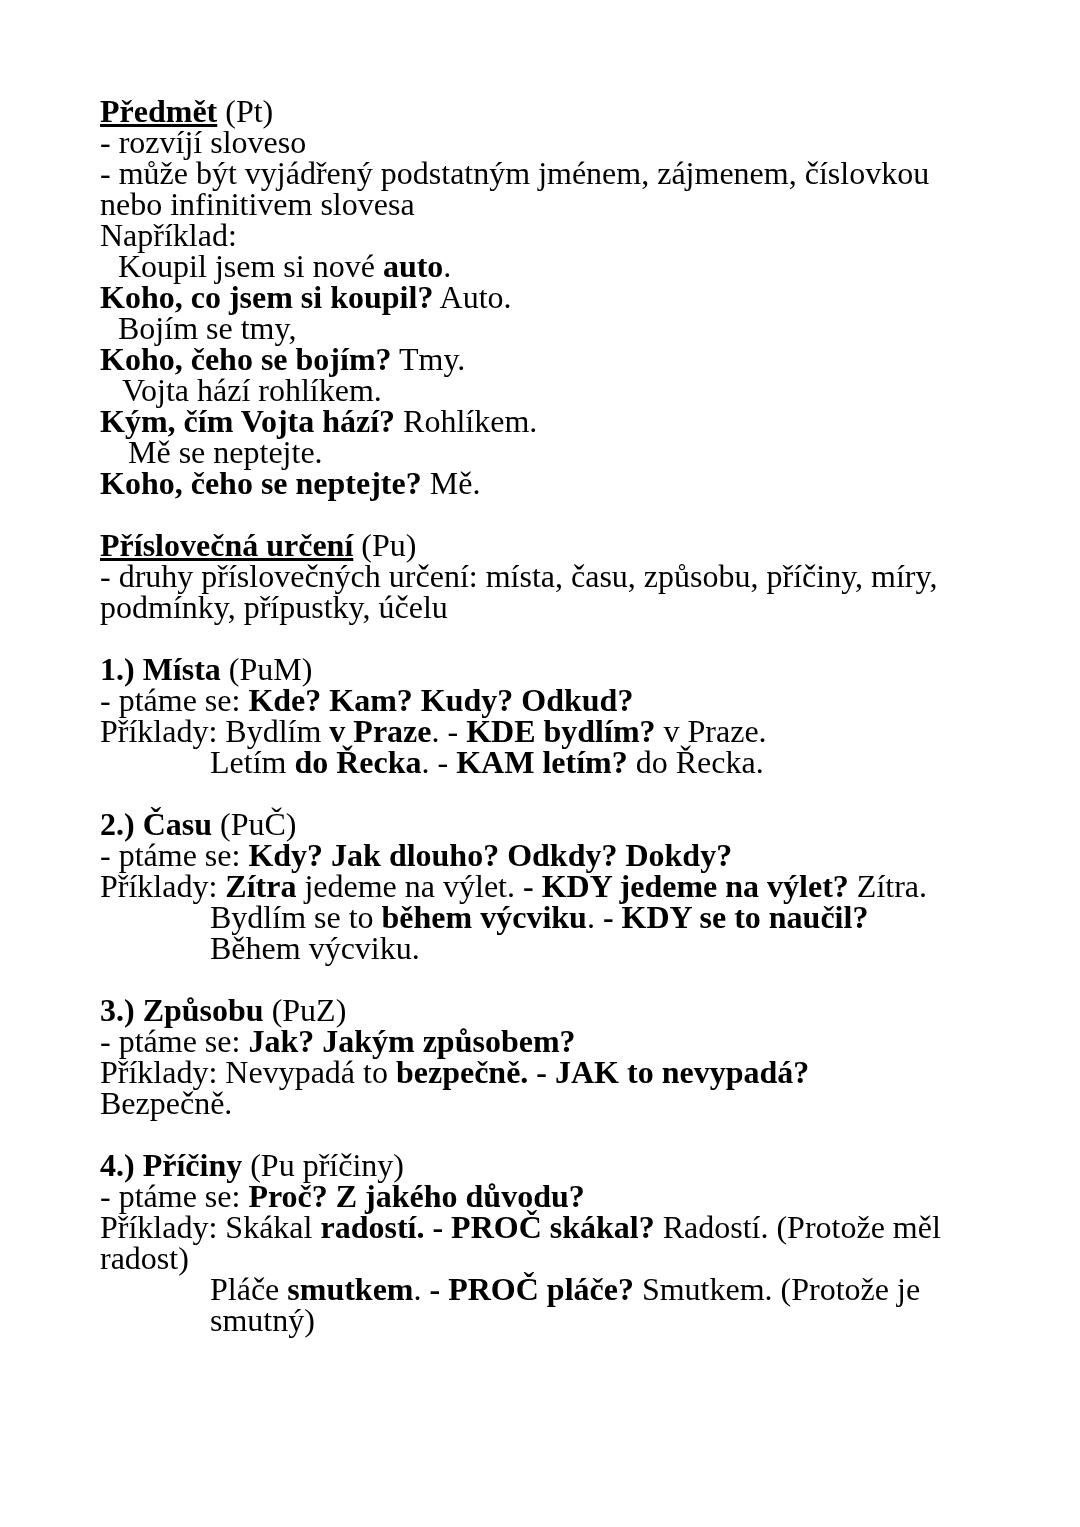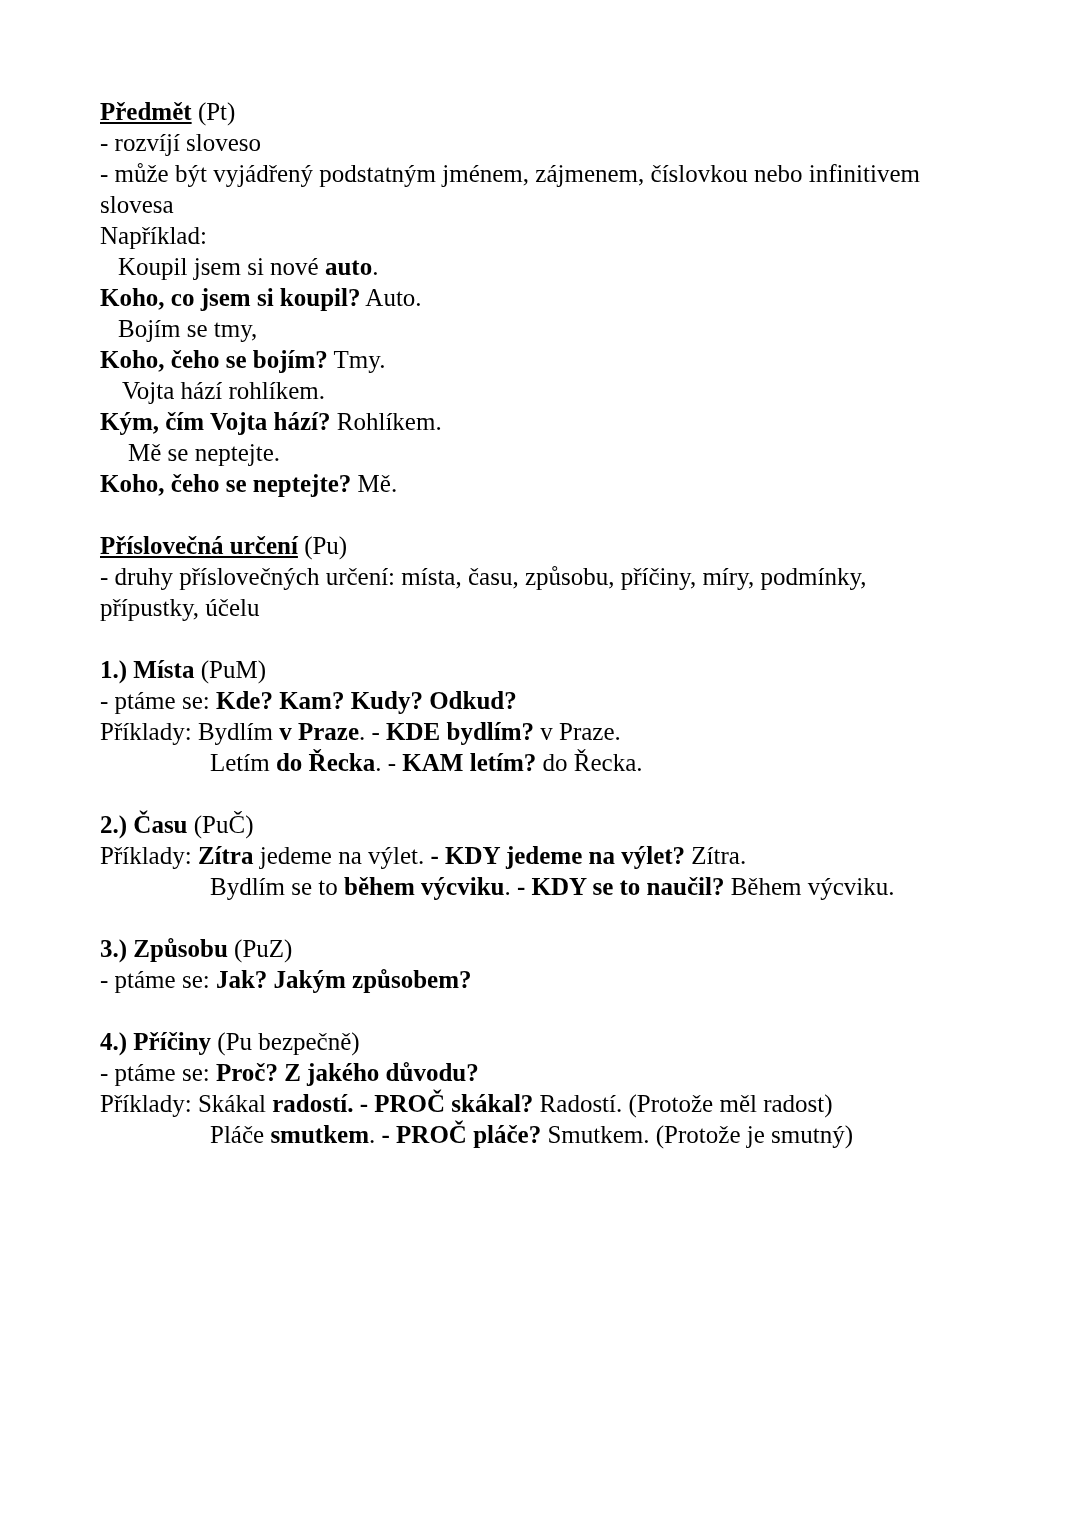--- a/index.html
+++ b/index.html
@@ -18,21 +18,21 @@
   #page {
     position: relative;
     width: 1080px;
     height: 1527px;
     background: #ffffff;
     box-sizing: border-box;
     padding: 96px 100px 0 100px;
   }
   .doc-body {
     width: 848px;
-    font-size: 25px;
+    font-size: 32px;
     line-height: 31px;
   }
   .block { margin: 0; }
   .line {
     margin: 0;
     padding: 0;
     white-space: normal;
   }
   .spacer { height: 31px; }
   .run-b { font-weight: bold; }
@@ -70,29 +70,31 @@
       <div class="spacer"></div>
       <div class="block">
         <div class="line"><span class="run-b">1.) Místa</span><span class="run-r"> (PuM)</span></div>
         <div class="line"><span class="run-r">- ptáme se: </span><span class="run-b">Kde? Kam? Kudy? Odkud?</span></div>
         <div class="line"><span class="run-r">Příklady: Bydlím </span><span class="run-b">v Praze</span><span class="run-r">. - </span><span class="run-b">KDE bydlím?</span><span class="run-r"> v Praze.</span></div>
         <div class="line ind-hang"><span class="run-r">Letím </span><span class="run-b">do Řecka</span><span class="run-r">. - </span><span class="run-b">KAM letím?</span><span class="run-r"> do Řecka.</span></div>
       </div>
       <div class="spacer"></div>
       <div class="block">
         <div class="line"><span class="run-b">2.) Času</span><span class="run-r"> (PuČ)</span></div>
+        <div class="line"><span class="run-r">- ptáme se: </span><span class="run-b">Kdy? Jak dlouho? Odkdy? Dokdy?</span></div>
         <div class="line"><span class="run-r">Příklady: </span><span class="run-b">Zítra</span><span class="run-r"> jedeme na výlet. </span><span class="run-b">- KDY jedeme na výlet?</span><span class="run-r"> Zítra.</span></div>
         <div class="line ind-hang"><span class="run-r">Bydlím se to </span><span class="run-b">během výcviku</span><span class="run-r">. </span><span class="run-b">- KDY se to naučil?</span><span class="run-r"> Během výcviku.</span></div>
       </div>
       <div class="spacer"></div>
       <div class="block">
         <div class="line"><span class="run-b">3.) Způsobu</span><span class="run-r"> (PuZ)</span></div>
         <div class="line"><span class="run-r">- ptáme se: </span><span class="run-b">Jak? Jakým způsobem?</span></div>
+        <div class="line"><span class="run-r">Příklady: Nevypadá to </span><span class="run-b">bezpečně. - JAK to nevypadá?</span><span class="run-r"> Bezpečně.</span></div>
       </div>
       <div class="spacer"></div>
       <div class="block">
-        <div class="line"><span class="run-b">4.) Příčiny</span><span class="run-r"> (Pu bezpečně)</span></div>
+        <div class="line"><span class="run-b">4.) Příčiny</span><span class="run-r"> (Pu příčiny)</span></div>
         <div class="line"><span class="run-r">- ptáme se: </span><span class="run-b">Proč? Z jakého důvodu?</span></div>
         <div class="line"><span class="run-r">Příklady: Skákal </span><span class="run-b">radostí. - PROČ skákal?</span><span class="run-r"> Radostí. (Protože měl radost)</span></div>
         <div class="line ind-hang"><span class="run-r">Pláče </span><span class="run-b">smutkem</span><span class="run-r">. </span><span class="run-b">- PROČ pláče?</span><span class="run-r"> Smutkem. (Protože je smutný)</span></div>
       </div>
     </div>
 </div>
 
 </body></html>

